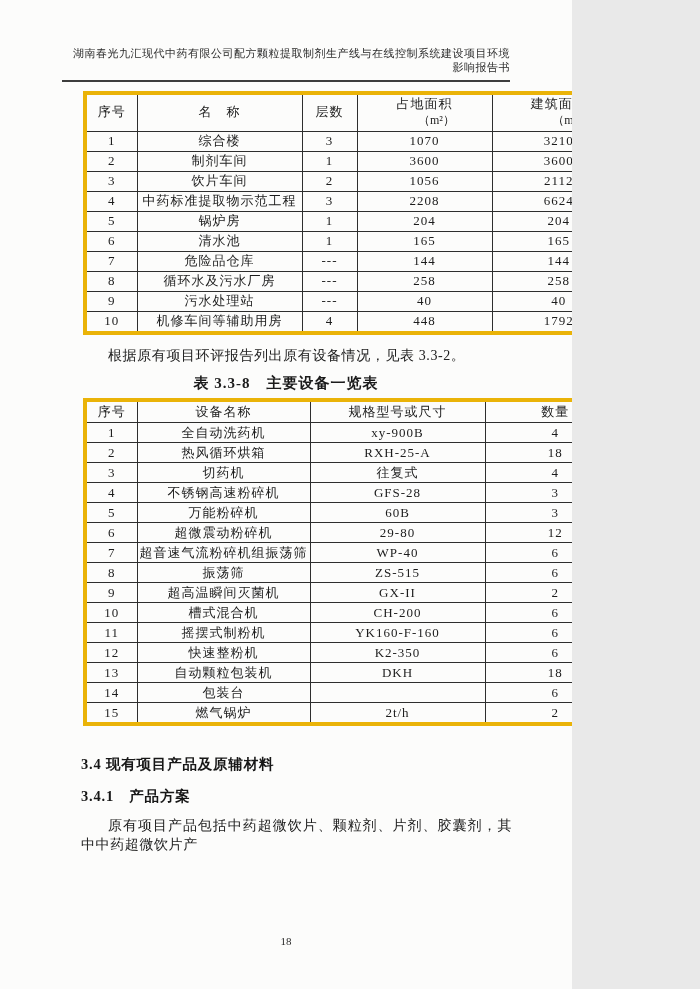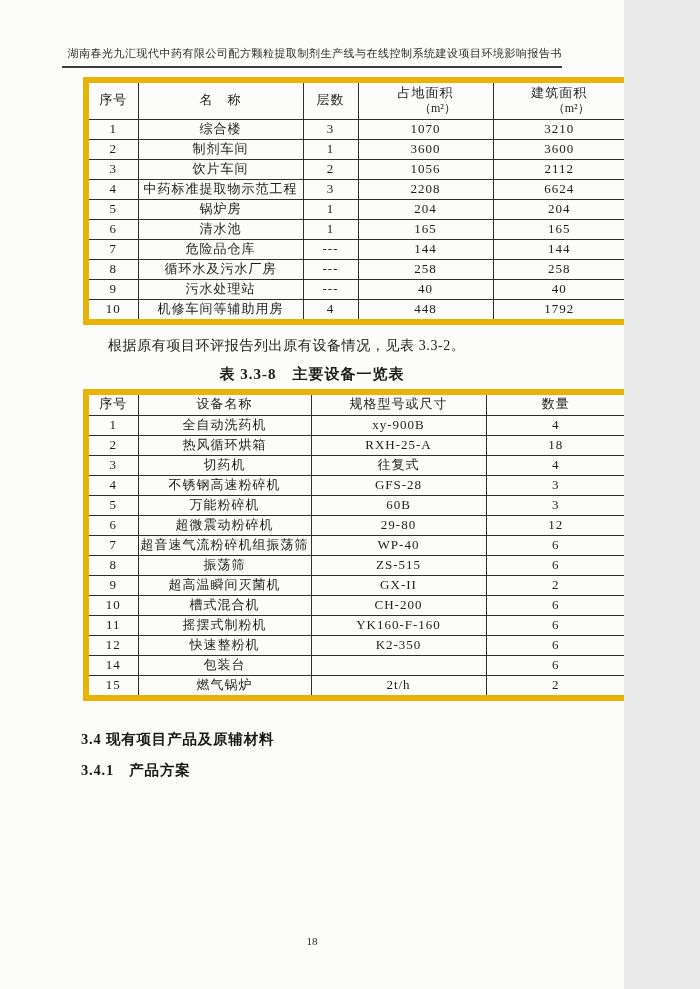--- a/index.html
+++ b/index.html
@@ -3,21 +3,21 @@
 <meta charset="utf-8">
 <style>
   html,body{margin:0;padding:0;}
   body{
     width:700px;height:989px;
     background:#e9e9e9;
     font-family:"Liberation Serif","DejaVu Serif",serif;
   }
   .page{
     position:relative;
-    width:624px;height:989px;
+    width:572px;height:989px;
     background:#fcfcfb;
     color:#1e1e1e;
     overflow:hidden;
   }
   .running-header{
     margin:47px 62px 0 62px;
     text-align:right;
     font-size:11px;
     letter-spacing:0.5px;
     color:#2a2a2a;
@@ -32,21 +32,21 @@
     font-weight:bold;
     letter-spacing:1px;
     color:#1b1b1b;
   }
   .table-caption.second{margin-top:9px;}
   table.doc-table{
     border-collapse:collapse;
     table-layout:fixed;
     width:542px;
     margin:9px 0 0 83px;
-    border:6px solid #eab308;
+    border:4px solid #eab308;
     font-size:13px;
   }
   table.doc-table.second{margin-top:5px;}
   .doc-table th,.doc-table td{
     border:1px solid #2e2e2e;
     text-align:center;
     vertical-align:middle;
     font-weight:normal;
     padding:0 2px;
     letter-spacing:1px;
@@ -277,34 +277,41 @@
           <td>YK160-F-160</td>
           <td>6</td>
         </tr>
         <tr>
           <td>12</td>
           <td>快速整粉机</td>
           <td>K2-350</td>
           <td>6</td>
         </tr>
         <tr>
+          <td>13</td>
+          <td>自动颗粒包装机</td>
+          <td>DKH</td>
+          <td>18</td>
+        </tr>
+        <tr>
           <td>14</td>
           <td>包装台</td>
           <td></td>
           <td>6</td>
         </tr>
         <tr>
           <td>15</td>
           <td>燃气锅炉</td>
           <td>2t/h</td>
           <td>2</td>
         </tr>
       </tbody>
   </table>
 
   <div class="section-heading">3.4 现有项目产品及原辅材料</div>
 
   <div class="section-heading tight">3.4.1　产品方案</div>
 
+  <div class="body-paragraph">原有项目产品包括中药超微饮片、颗粒剂、片剂、胶囊剂，其中中药超微饮片产</div>
 
   <div class="page-number">18</div>
 
 </div>
 
 </body></html>

